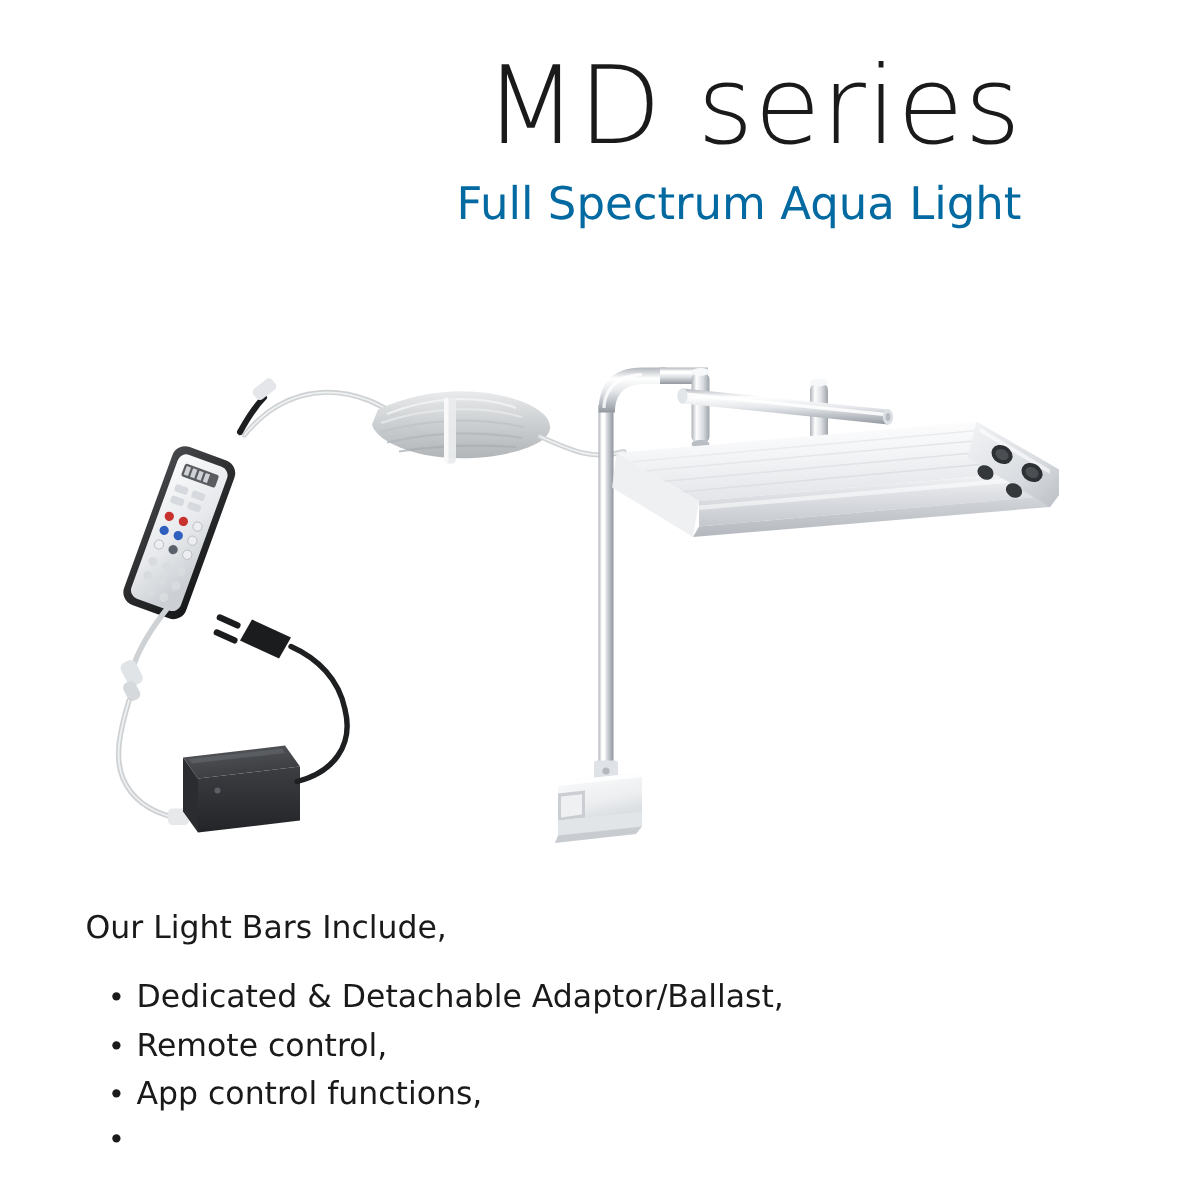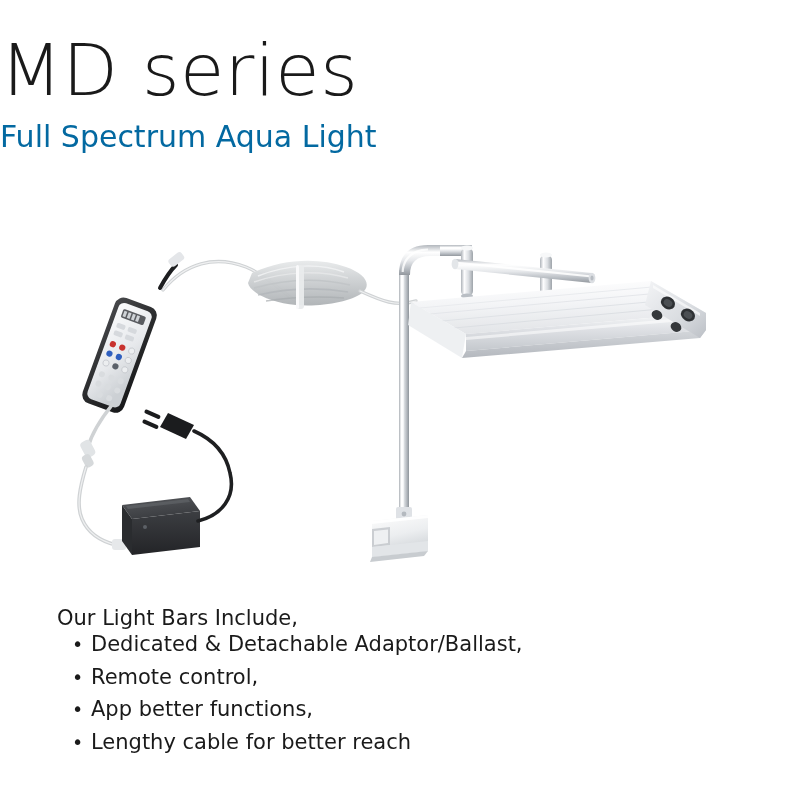--- a/index.html
+++ b/index.html
@@ -5,21 +5,21 @@
   * { margin:0; padding:0; box-sizing:border-box; }
   html, body { width:799px; height:799px; }
   body {
     background:#ffffff;
     font-family:"DejaVu Sans", sans-serif;
     position:relative;
     overflow:hidden;
   }
 
   
-  #header { position:absolute; left:0; top:0; width:681px; text-align:left; }
+  #header { position:absolute; left:0; top:0; width:681px; text-align:right; }
   #title {
     font-family:"DejaVu Sans", sans-serif;
     font-size:72px;
     font-weight:300;
     letter-spacing:0.5px;
     color:#1a1a1a;
     line-height:1.0;
     padding-top:34px;
   }
   #subtitle {
@@ -44,21 +44,21 @@
     position:absolute;
     left:57px; top:608px;
     width:560px;
     color:#1a1a1a;
   }
   #features-heading {
     font-family:"DejaVu Sans", sans-serif;
     font-size:21px;
     font-weight:400;
     line-height:1.0;
-    margin-bottom:4px;
+    margin-bottom:24px;
   }
   .feature-row {
     display:flex;
     align-items:baseline;
     margin-bottom:9px;
     padding-left:15px;
   }
   .feature-bullet {
     width:19px;
     flex:0 0 19px;
@@ -350,19 +350,18 @@
   <div class="feature-row">
     <span class="feature-bullet">•</span>
     <span class="feature-text">Dedicated &amp; Detachable Adaptor/Ballast,</span>
   </div>
   <div class="feature-row">
     <span class="feature-bullet">•</span>
     <span class="feature-text">Remote control,</span>
   </div>
   <div class="feature-row">
     <span class="feature-bullet">•</span>
-    <span class="feature-text">App better functions,</span>
+    <span class="feature-text">App control functions,</span>
   </div>
   <div class="feature-row">
     <span class="feature-bullet">•</span>
-    <span class="feature-text">Lengthy cable for better reach</span>
   </div>
 </div>
 
 </body></html>

